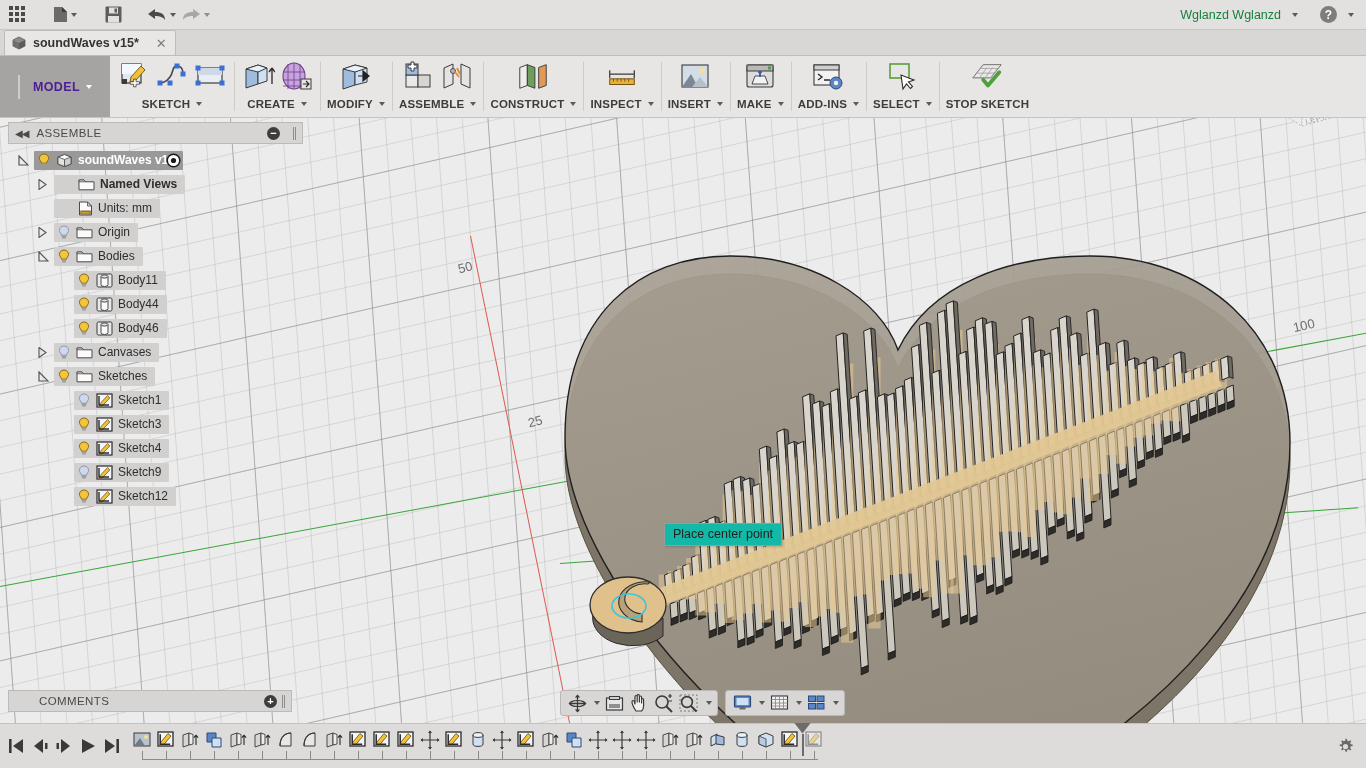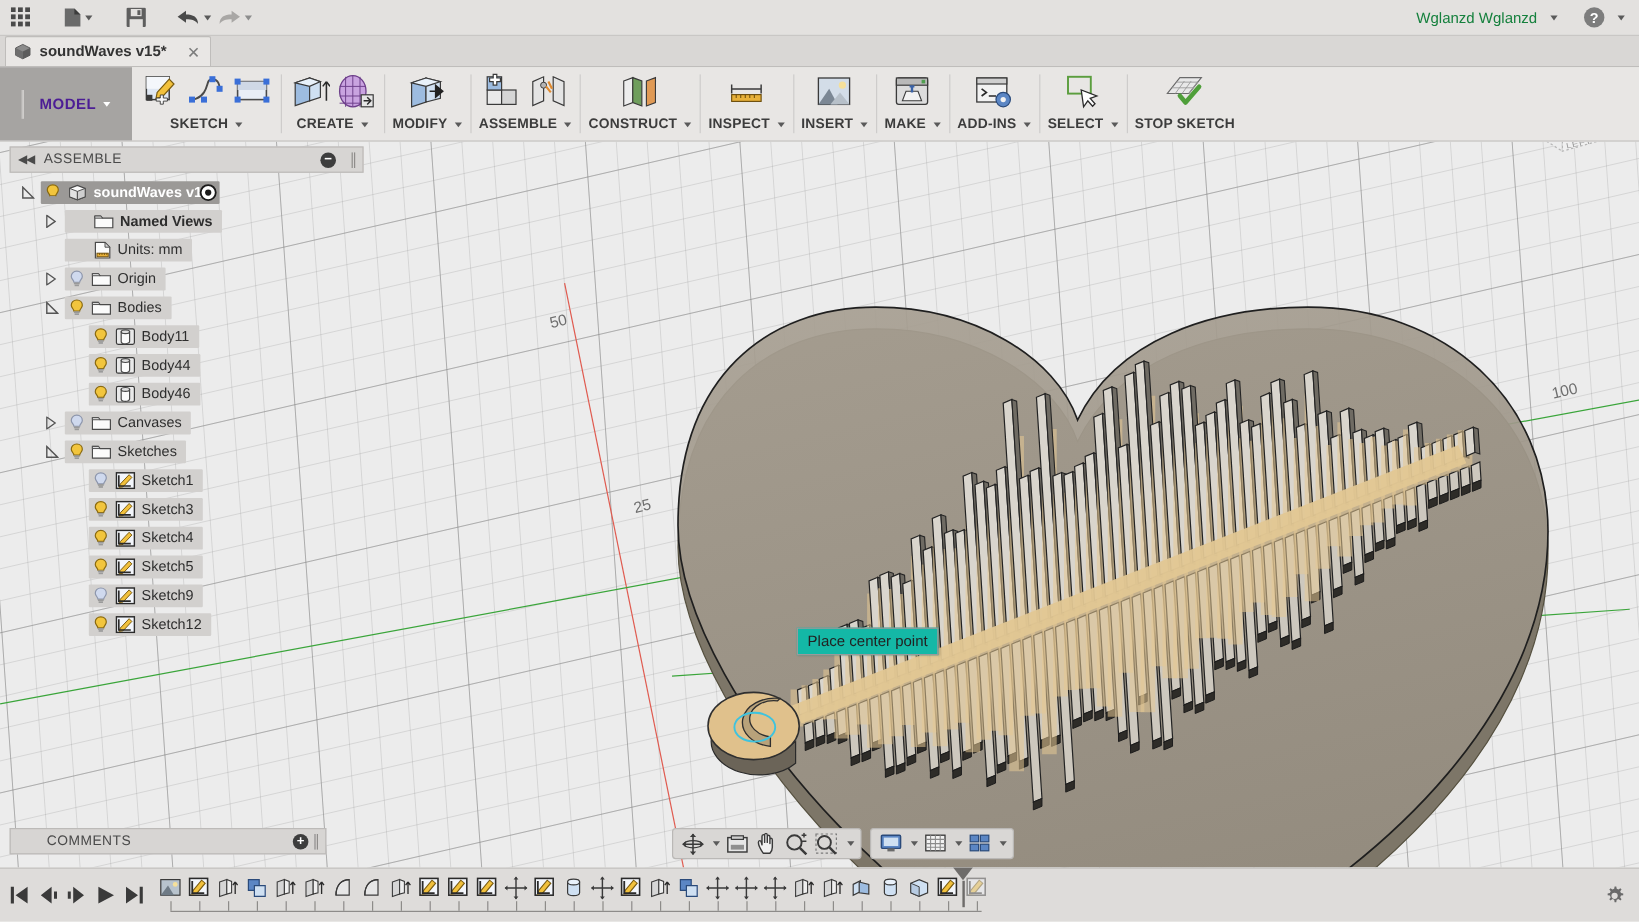--- a/index.html
+++ b/index.html
@@ -112,21 +112,21 @@
   #tree { margin-top:4px; }
   .node { display:flex; align-items:center; height:24px; }
   .twisty { width:16px; text-align:center; color:#555; font-size:9px; }
   .node-body { display:flex; align-items:center; gap:5px; background:#d2d0ce;
      padding:1px 8px 1px 3px; border-radius:1px; height:19px; }
   .node-body.sel { background:#9b9997; }
   .node-label { font-size:12px; color:#2e2e2e; }
   .node-body.sel .node-label { color:#fff; font-weight:bold; }
 
   
-  #comments { position:absolute; left:8px; top:690px; width:264px; height:22px;
+  #comments { position:absolute; left:8px; top:690px; width:284px; height:22px;
      background:#d7d5d3; border:1px solid #bcbab8; display:flex; align-items:center;
      padding:0 6px;justify-content:center; }
   #comments .ttl { font-size:11.5px; color:#4a4a4a; letter-spacing:.4px; margin-left:24px; }
 
   
   #navbar { position:absolute; left:560px; top:690px; display:flex; gap:7px; }
   .navgroup { background:#d9d7d5; border:1px solid #bab8b6; border-radius:3px;
      height:26px; display:flex; align-items:center; padding:0 5px; gap:3px; }
   .navbtn { width:22px;height:22px;display:flex;align-items:center;justify-content:center; }
 
@@ -1137,40 +1137,20 @@
               </svg>
             </span>
             <span class="node-label">Sketch4</span>
           </span>
         </div>
         <div class="node" style="padding-left: 50px;">
           <span class="twisty"></span>
           <span class="node-body">
             <span>
               <svg width="14" height="15" viewBox="0 0 14 15">
-                <path d="M7,1 C10,1 11.6,3.2 11.6,5.4 C11.6,7.4 9.6,8.5 9.4,10.2 L4.6,10.2 C4.4,8.5 2.4,7.4 2.4,5.4 C2.4,3.2 4,1 7,1 Z" fill="#f2c53d" stroke="#8a6a10" stroke-width="1"></path>
-                <rect x="4.6" y="10.4" width="4.8" height="1.5" fill="#9a9a9a"></rect>
-                <rect x="5.2" y="12.1" width="3.6" height="1.4" fill="#9a9a9a"></rect>
-              </svg>
-            </span>
-            <span>
-              <svg width="17" height="15" viewBox="0 0 17 15">
-                <rect x="1" y="1" width="15" height="13" fill="#f3f6fb" stroke="#2a2a2a" stroke-width="1.2"></rect>
-                <path d="M4,11 L12,2.5 L14.5,5 L6.5,13.5 L3,14 Z" fill="#f2c13c" stroke="#7a5c10" stroke-width=".9" transform="scale(.92) translate(.6,.3)"></path>
-                <path d="M3,3 v9 h10" fill="none" stroke="#2a2a2a" stroke-width="1.4"></path>
-              </svg>
-            </span>
-            <span class="node-label">Sketch5</span>
-          </span>
-        </div>
-        <div class="node" style="padding-left: 50px;">
-          <span class="twisty"></span>
-          <span class="node-body">
-            <span>
-              <svg width="14" height="15" viewBox="0 0 14 15">
                 <path d="M7,1 C10,1 11.6,3.2 11.6,5.4 C11.6,7.4 9.6,8.5 9.4,10.2 L4.6,10.2 C4.4,8.5 2.4,7.4 2.4,5.4 C2.4,3.2 4,1 7,1 Z" fill="#cfd9ee" stroke="#8d96ac" stroke-width="1"></path>
                 <rect x="4.6" y="10.4" width="4.8" height="1.5" fill="#9a9a9a"></rect>
                 <rect x="5.2" y="12.1" width="3.6" height="1.4" fill="#9a9a9a"></rect>
               </svg>
             </span>
             <span>
               <svg width="17" height="15" viewBox="0 0 17 15">
                 <rect x="1" y="1" width="15" height="13" fill="#f3f6fb" stroke="#2a2a2a" stroke-width="1.2"></rect>
                 <path d="M4,11 L12,2.5 L14.5,5 L6.5,13.5 L3,14 Z" fill="#f2c13c" stroke="#7a5c10" stroke-width=".9" transform="scale(.92) translate(.6,.3)"></path>
                 <path d="M3,3 v9 h10" fill="none" stroke="#2a2a2a" stroke-width="1.4"></path>

